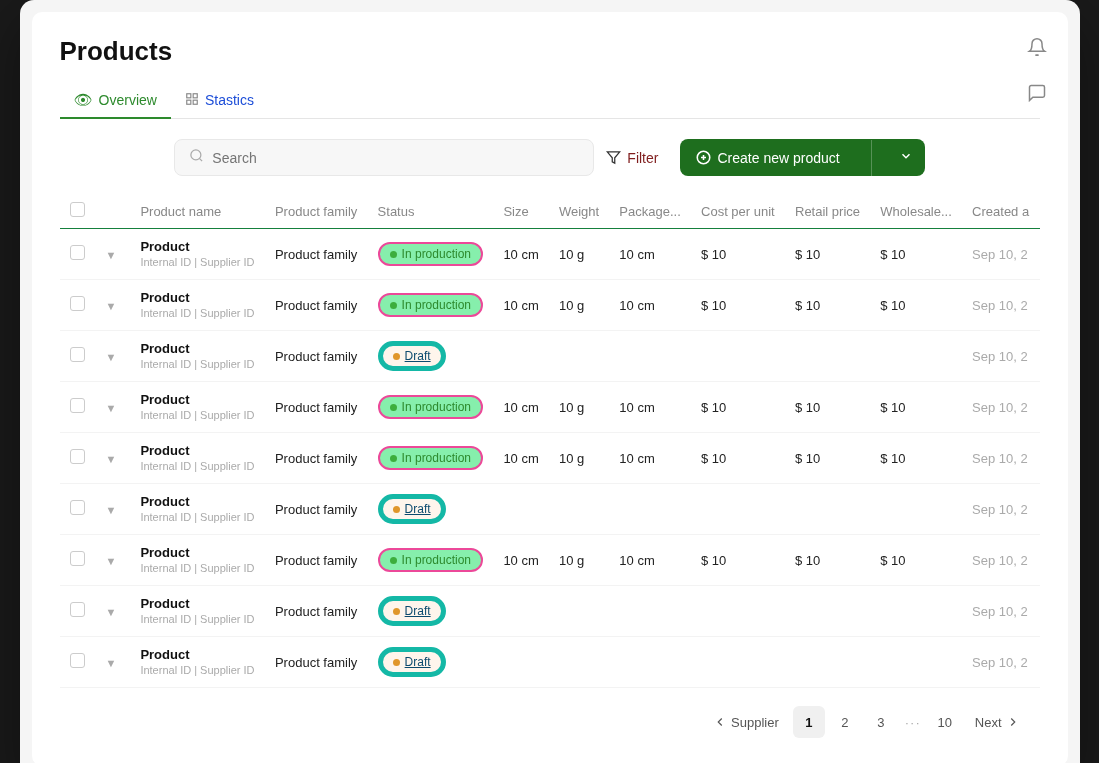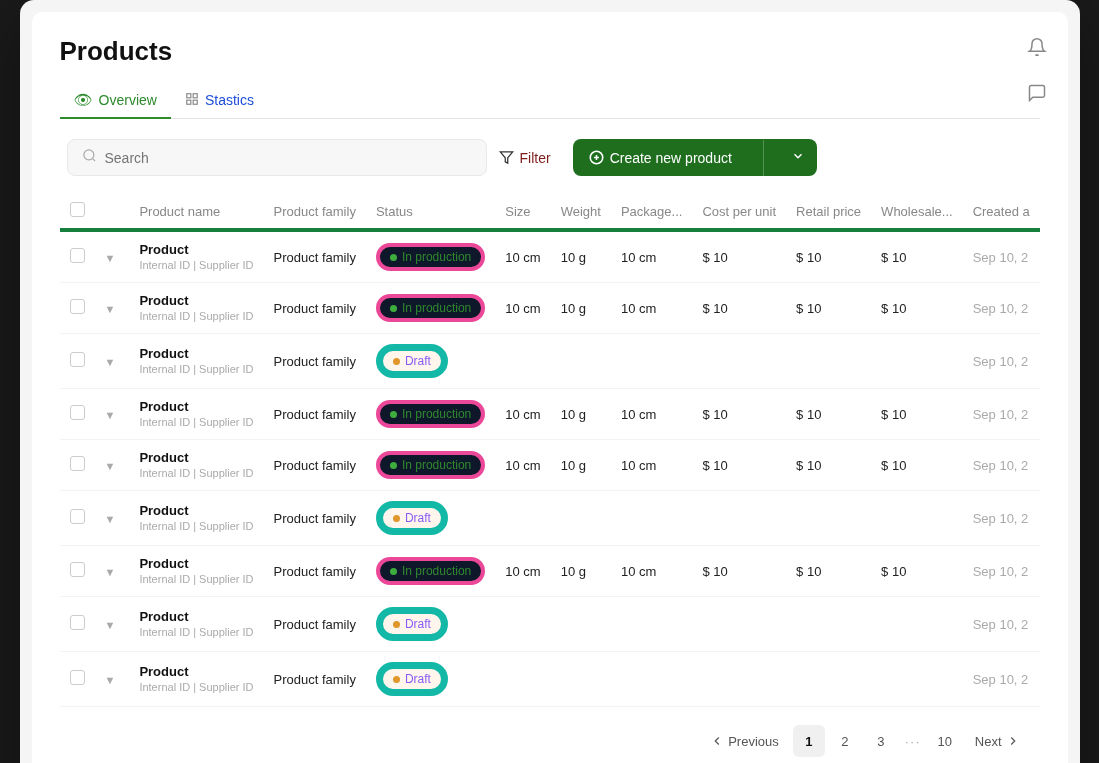--- a/index.html
+++ b/index.html
@@ -70,23 +70,22 @@
       border-bottom: 2px solid transparent;
       margin-bottom: -1px;
     }
     .tab.active {
       color: #2d8a2d;
       border-bottom: 2px solid #2d8a2d;
     }
     .toolbar {
       display: flex;
       align-items: center;
-      justify-content: flex-start;
+      justify-content: center;
       margin-bottom: 18px;
-      margin-left: 7px;
     }
     .search-box {
       display: flex;
       align-items: center;
       gap: 8px;
       background: #f7f7f7;
       border: 1px solid #e8e8e8;
       border-radius: 8px;
       padding: 8px 14px;
       width: 420px;
@@ -146,21 +145,21 @@
     table {
       width: 100%;
       border-collapse: collapse;
       font-size: 13px;
     }
     thead tr th {
       text-align: left;
       font-weight: 500;
       color: #888;
       padding: 8px 10px;
-      border-bottom: 4px solid #15803d;
+      border-bottom: 1px solid #15803d;
       white-space: nowrap;
     }
     thead tr th:first-child {
       width: 40px;
     }
     tbody tr {
       border-bottom: 1px solid #f3f3f3;
     }
     tbody tr td {
       padding: 10px 10px;
@@ -195,29 +194,30 @@
     .badge {
       display: inline-flex;
       align-items: center;
       gap: 5px;
       padding: 3px 10px;
       border-radius: 20px;
       font-size: 12px;
       font-weight: 500;
     }
     .badge-green {
-      background: #0f172a;
+      background: #86efac;
       color: #2d8a2d;
-      border: 4px solid #ec4899;
+      border: 2px solid #ec4899;
       text-align: center;
     }
     .badge-orange {
       background: #fef5ec;
-      color: #8b5cf6;
-      border: 7px solid #14b8a6;
+      color: #0c4a6e;
+      border: 5px solid #14b8a6;
+      text-decoration: underline;
     }
     .badge-dot {
       width: 7px;
       height: 7px;
       border-radius: 50%;
       display: inline-block;
     }
     .dot-green { background: #3dae3d; }
     .dot-orange { background: #e0962a; }
     .pagination {
@@ -559,21 +559,21 @@
     </tr>
           </tbody>
       </table>
     </div>
 
     <div class="pagination">
       <button class="page-btn-nav">
         <svg width="14" height="14" viewBox="0 0 24 24" fill="none" stroke="#555" stroke-width="2">
             <polyline points="15 18 9 12 15 6"></polyline>
           </svg>
-        <span>Previous</span>
+        <span>Supplier</span>
       </button>
       <button class="page-btn active">1</button>
       <button class="page-btn">2</button>
       <button class="page-btn">3</button>
       <span class="dots">···</span>
       <button class="page-btn">10</button>
       <button class="page-btn-nav">
         <span>Next</span>
         <svg width="14" height="14" viewBox="0 0 24 24" fill="none" stroke="#555" stroke-width="2">
             <polyline points="9 18 15 12 9 6"></polyline>

